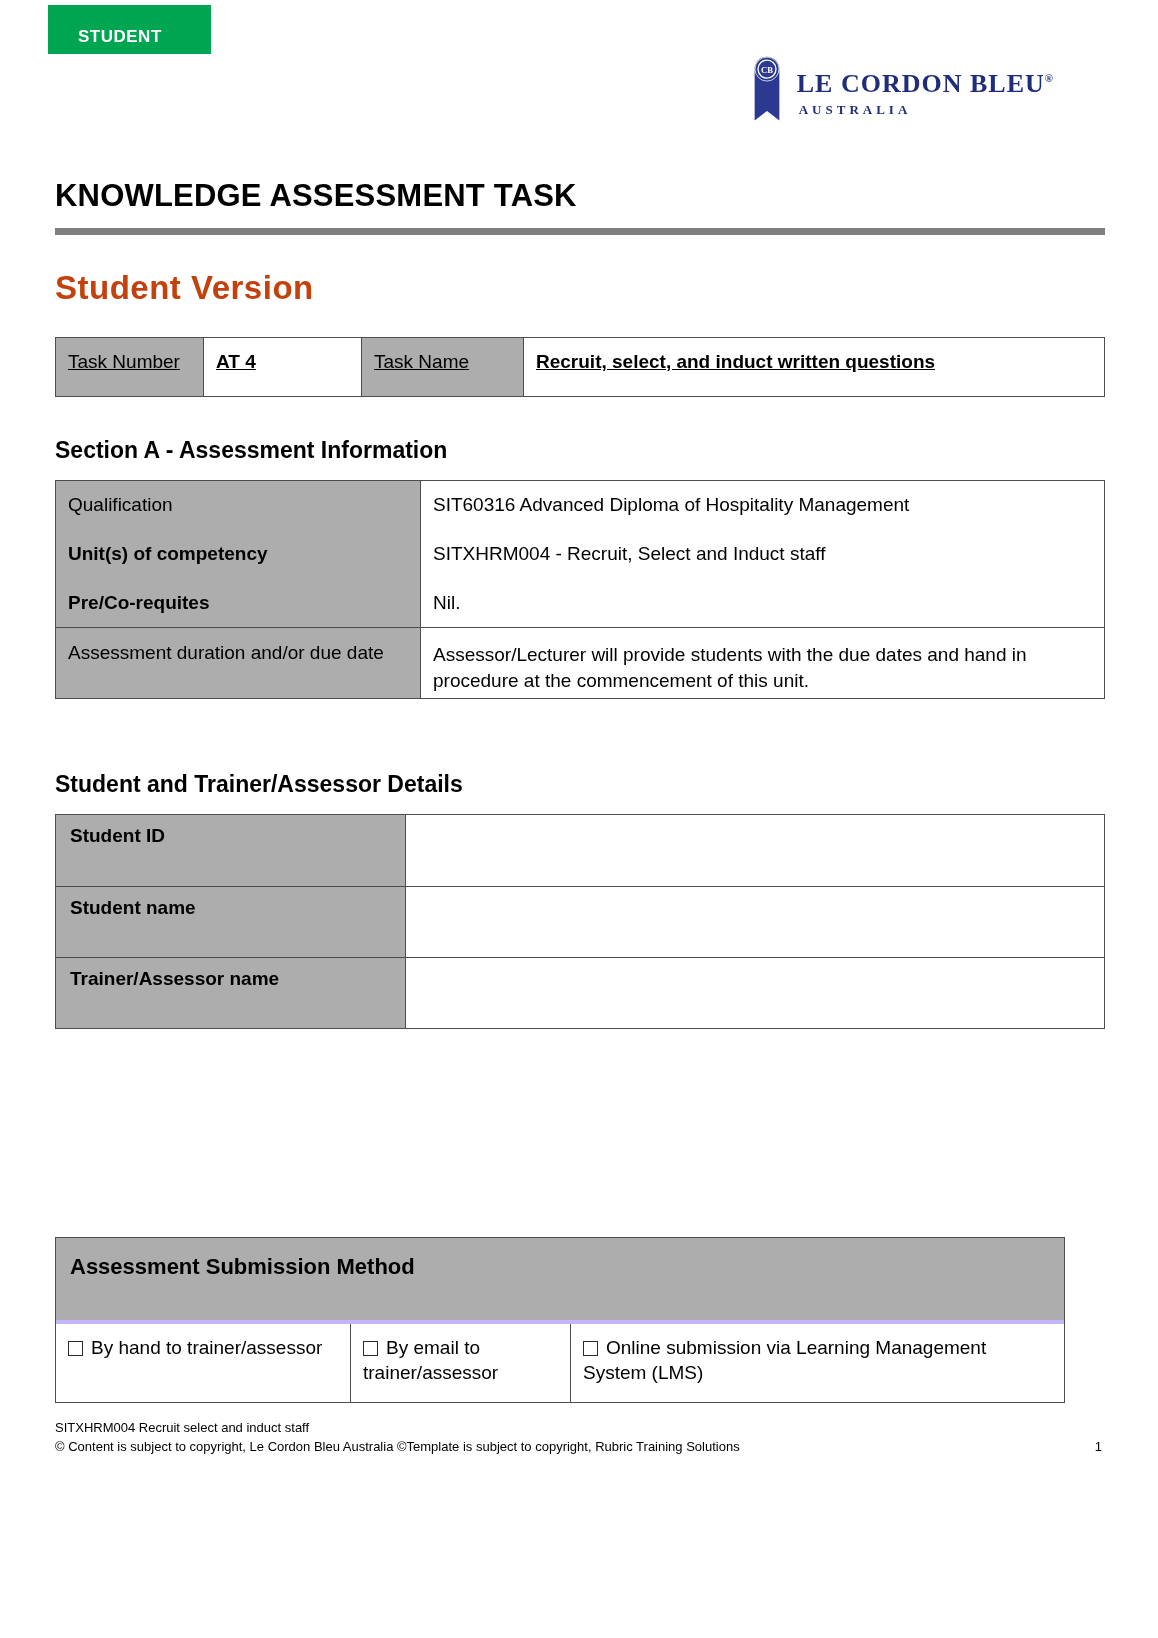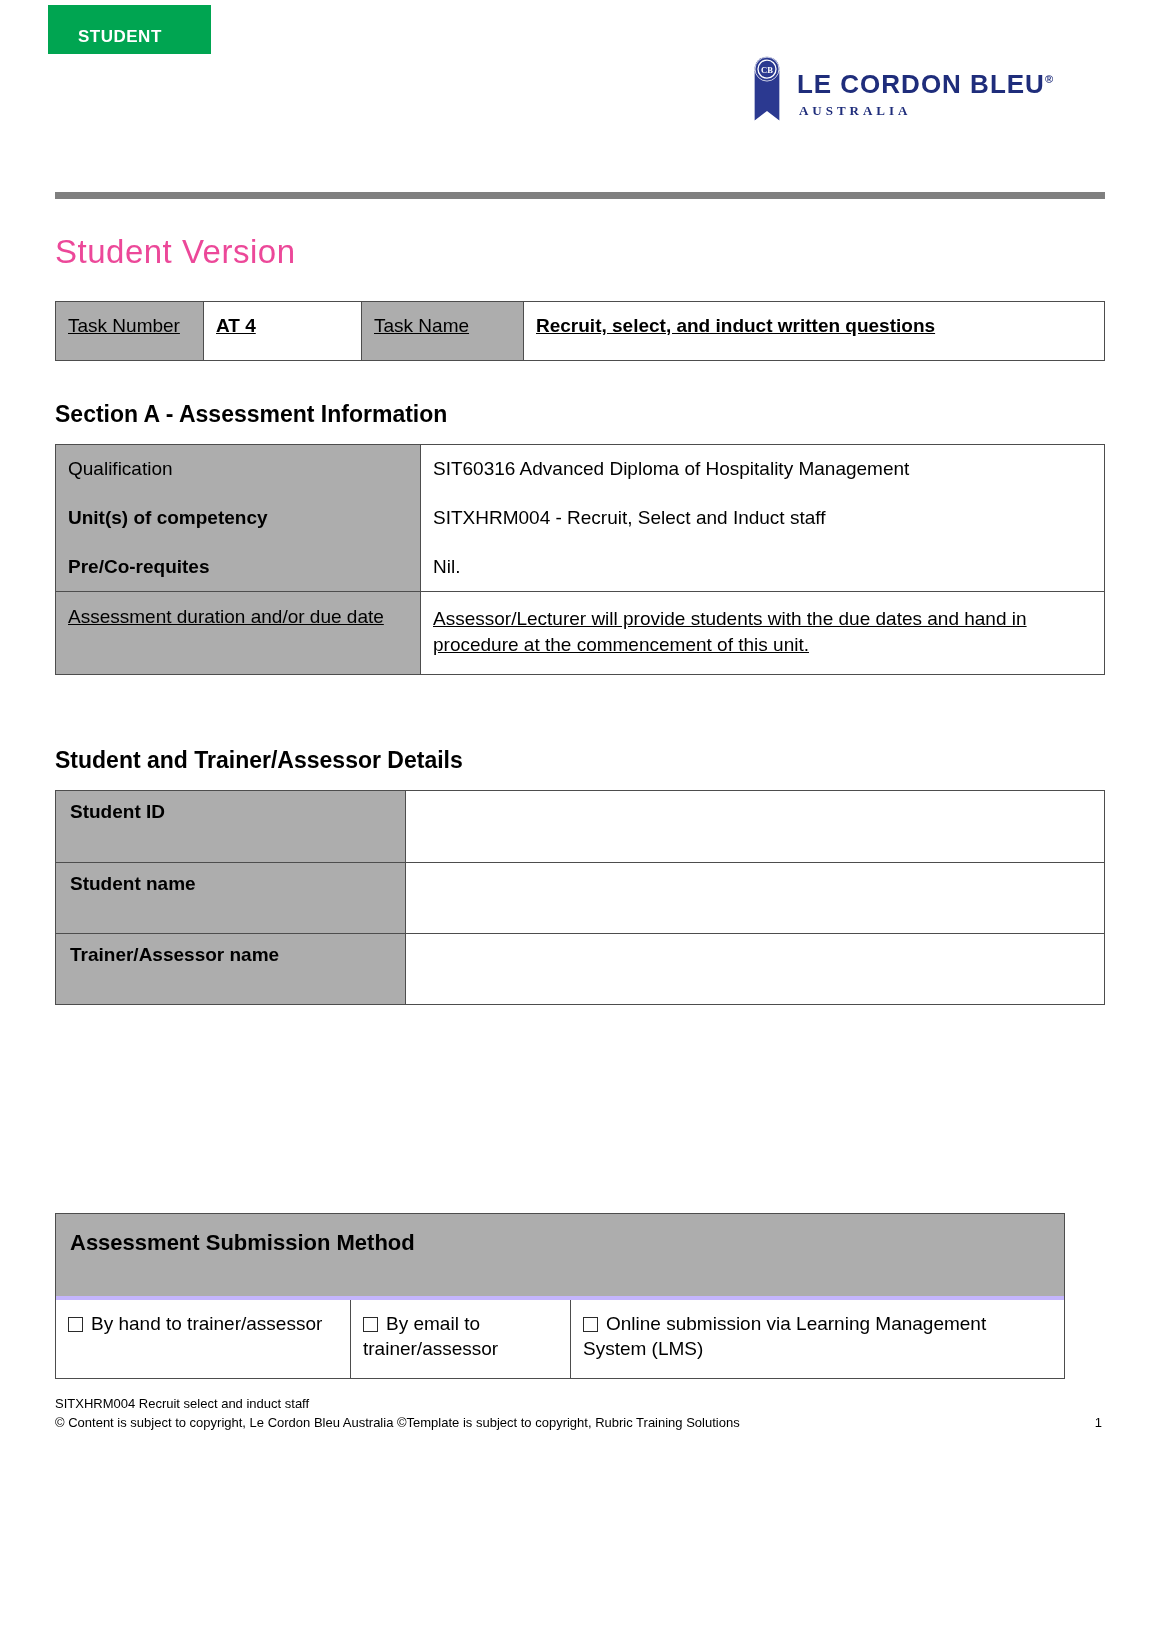--- a/index.html
+++ b/index.html
@@ -12,30 +12,30 @@
   .student-badge{
     position:absolute; left:48px; top:5px; width:163px; height:49px;
     background:#00A551; color:#fff; font-weight:bold; font-size:17px;
     display:flex; align-items:flex-end; padding:0 0 7px 30px; letter-spacing:.5px;
   }
 
   
   .logo{ position:absolute; top:55px; right:104px; display:flex; align-items:flex-start; gap:11px; }
   .logo-emblem{ width:38px; height:70px; flex:0 0 auto; }
   .logo-text{ padding-top:14px; }
-  .logo-title{ font-family:Liberation Sans, sans-serif; font-weight:bold; font-size:26px;
+  .logo-title{ font-family:Liberation Serif, serif; font-weight:bold; font-size:26px;
     color:#1f2d7b; letter-spacing:1px; white-space:nowrap; }
   .logo-title sup{ font-size:11px; }
   .logo-sub{ font-family:"Liberation Serif", serif; font-weight:bold; font-size:13px;
     color:#1f2d7b; letter-spacing:4px; margin-top:3px; padding-left:2px; }
 
   
   .doc-title{ font-size:31px; font-weight:bold; letter-spacing:.2px; }
   .title-rule{ margin-top:14px; height:7px; background:#7f7f7f; width:100%; }
-  .doc-subtitle{ margin-top:34px; font-size:33px; font-weight:normal; color:#ec4899; letter-spacing:.5px; }
+  .doc-subtitle{ margin-top:34px; font-size:33px; font-weight:bold; color:#c2410c; letter-spacing:.5px; }
 
   .section-heading{ font-size:23px; font-weight:bold; }
 
   
   .tbl{ border:1px solid #4d4d4d; }
   .row{ display:flex; }
   .cell{ border-right:1px solid #4d4d4d; padding:13px 12px; font-size:19px; }
   .cell:last-child{ border-right:none; }
   .gray{ background:#ADADAD; }
   .bold{ font-weight:bold; }
@@ -50,21 +50,21 @@
 
   .sec-a-heading{ margin-top:40px; }
 
   
   .info-table{ margin-top:16px; }
   .info-table .row + .row{ border-top:1px solid #4d4d4d; }
   .info-left{ width:365px; }
   .info-right{ flex:1; }
   .info-table p{ margin:0 0 27px 0; font-size:19px; }
   .info-table p:last-child{ margin-bottom:0; }
-  .info-row2 .cell{ padding-top:14px; padding-bottom:16px;text-decoration:underline; }
+  .info-row2 .cell{ padding-top:14px; padding-bottom:4px; }
   .info-row2 .info-right{ line-height:1.38; }
 
   .details-heading{ margin-top:72px; }
 
   
   .details-table{ margin-top:16px; }
   .details-table .row{ height:71px; }
   .details-table .row + .row{ border-top:1px solid #4d4d4d; }
   .details-left{ width:350px; padding:10px 14px; font-weight:bold; }
   .details-right{ flex:1; }
@@ -104,20 +104,21 @@
       </svg>
     </span>
     <span class="logo-text">
       <div class="logo-title"><span style="text-transform:uppercase;">Le Cordon Bleu</span><sup>®</sup></div>
       <div class="logo-sub">AUSTRALIA</div>
     </span>
   </div>
 
   <div class="content">
 
+    <h1 class="doc-title">KNOWLEDGE ASSESSMENT TASK</h1>
     <div class="title-rule"></div>
 
     <h2 class="doc-subtitle">Student Version</h2>
 
     <div class="tbl task-table">
       <div class="row">
         <div class="cell gray c-tasknum-l">Task Number</div>
         <div class="cell bold c-tasknum-v">AT 4</div>
         <div class="cell gray c-taskname-l">Task Name</div>
         <div class="cell bold c-taskname-v">Recruit, select, and induct written questions</div>

